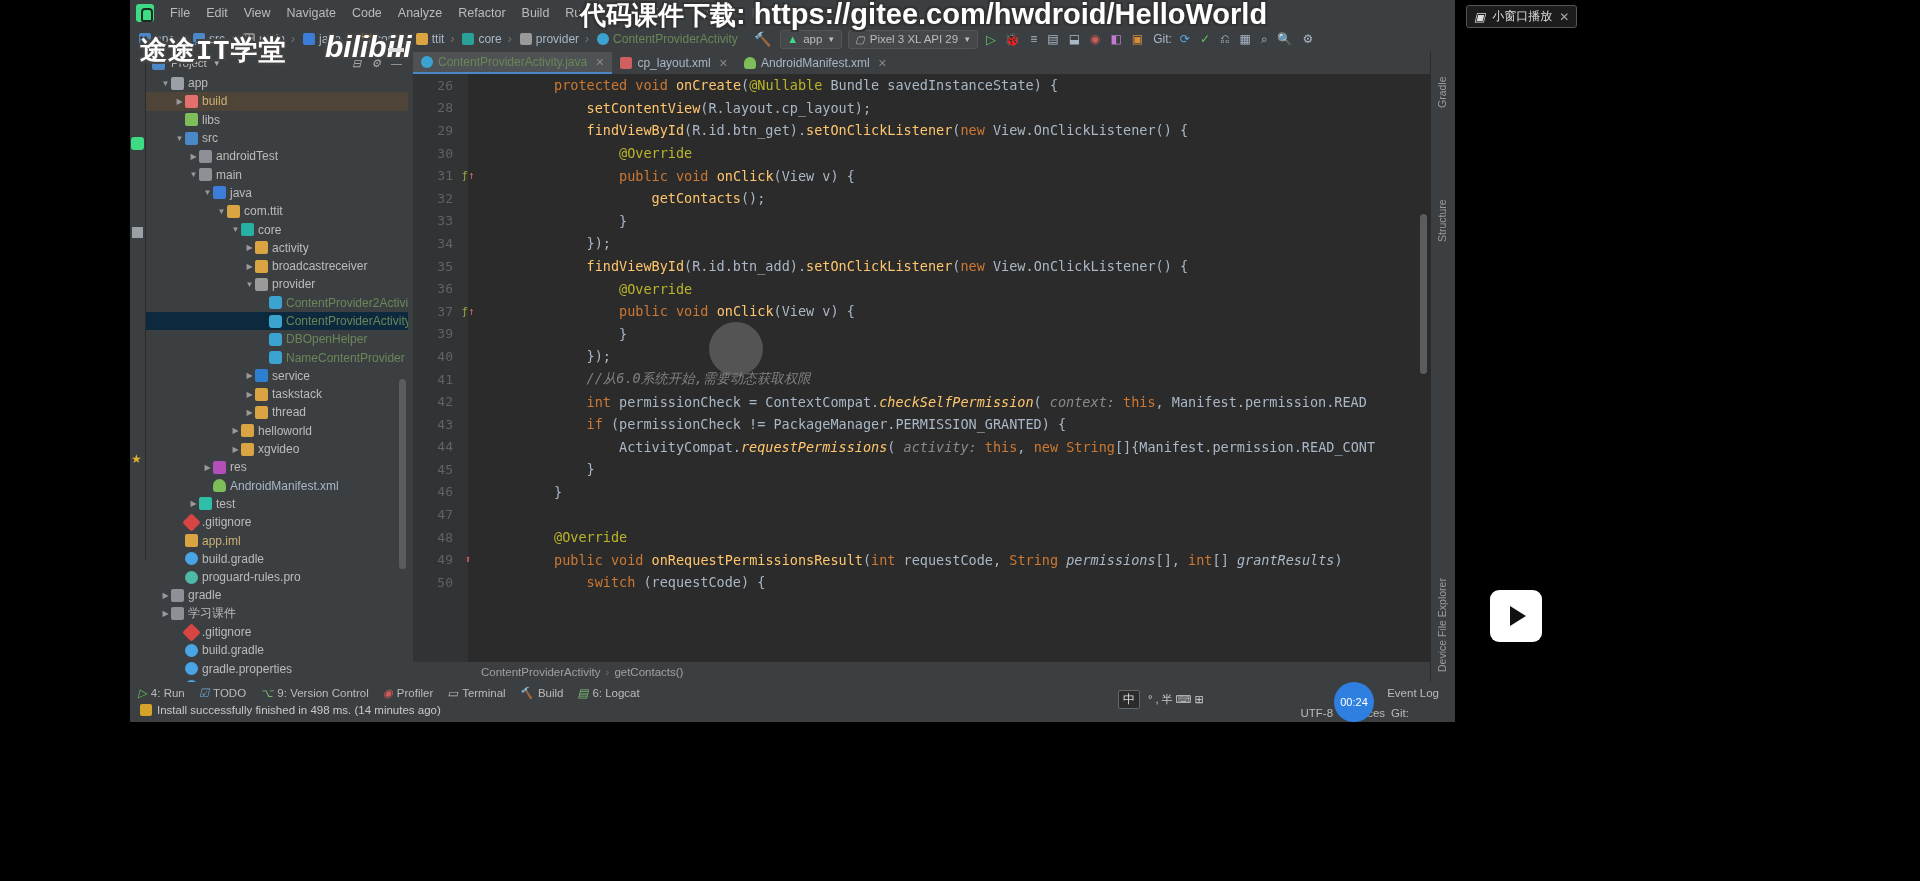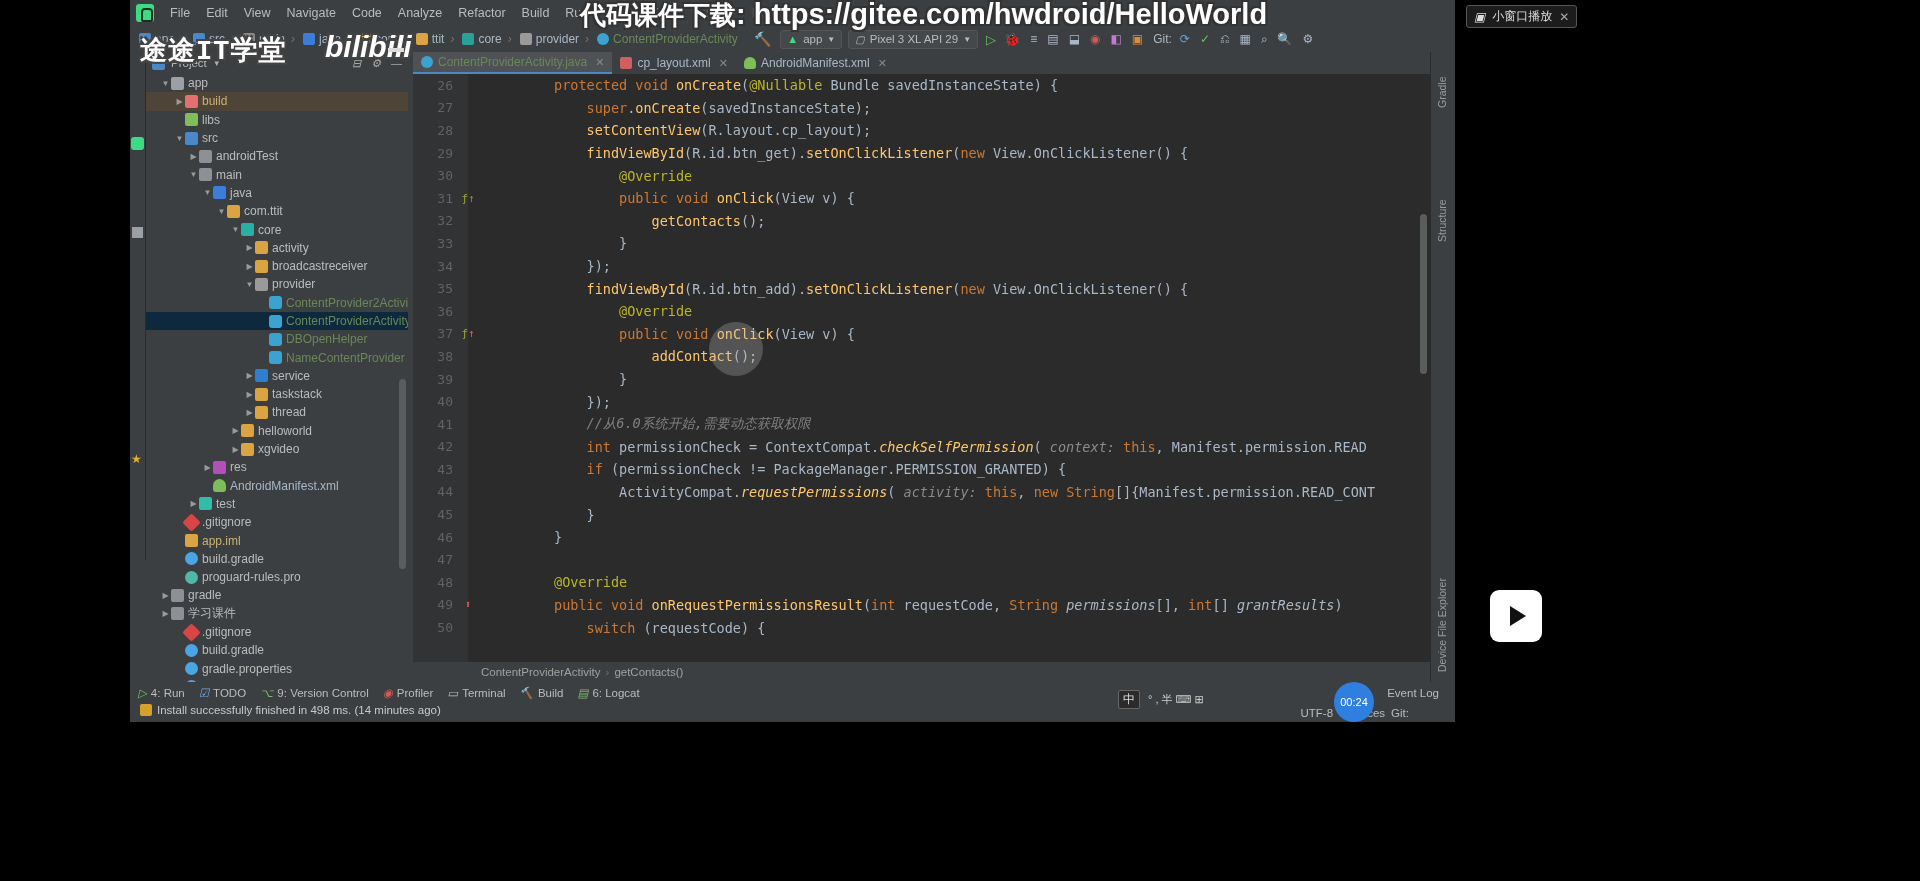--- a/index.html
+++ b/index.html
@@ -497,32 +497,30 @@
       <i style="width:12px;height:12px;background:#7dbe5a;border-radius:50% 50% 3px 3px;display:inline-block;"></i>
       <span>AndroidManifest.xml</span>
       <span class="tab-x">✕</span>
     </div>
   </div>
 
   <div class="editor">
     <div class="gutter-col"></div>
     <div class="code-lines" id="code-lines">
         <div class="ln"><span class="lnum">26</span><span class="lmark"></span><span class="ltext pl">        <span class="kw">protected</span> <span class="kw">void</span> <span class="fn">onCreate</span>(<span class="ann">@Nullable</span> Bundle savedInstanceState) {</span></div>
-        <div class="ln"><span class="lnum">27</span><span class="lmark"></span><span class="ltext pl">            <span class="kw">super</span>.<span class="fn">onCreate</span>(savedInstanceState);</span></div>
         <div class="ln"><span class="lnum">28</span><span class="lmark"></span><span class="ltext pl">            <span class="fn">setContentView</span>(R.layout.cp_layout);</span></div>
         <div class="ln"><span class="lnum">29</span><span class="lmark"></span><span class="ltext pl">            <span class="fn">findViewById</span>(R.id.btn_get).<span class="fn">setOnClickListener</span>(<span class="kw">new</span> View.OnClickListener() {</span></div>
         <div class="ln"><span class="lnum">30</span><span class="lmark"></span><span class="ltext pl">                <span class="ann">@Override</span></span></div>
         <div class="ln"><span class="lnum">31</span><span class="lmark"><span style="color:#9aa83a">ƒ</span><span style="color:#d06060">↑</span></span><span class="ltext pl">                <span class="kw">public</span> <span class="kw">void</span> <span class="fn">onClick</span>(View v) {</span></div>
         <div class="ln"><span class="lnum">32</span><span class="lmark"></span><span class="ltext pl">                    <span class="fn">getContacts</span>();</span></div>
         <div class="ln"><span class="lnum">33</span><span class="lmark"></span><span class="ltext pl">                }</span></div>
         <div class="ln"><span class="lnum">34</span><span class="lmark"></span><span class="ltext pl">            });</span></div>
         <div class="ln"><span class="lnum">35</span><span class="lmark"></span><span class="ltext pl">            <span class="fn">findViewById</span>(R.id.btn_add).<span class="fn">setOnClickListener</span>(<span class="kw">new</span> View.OnClickListener() {</span></div>
         <div class="ln"><span class="lnum">36</span><span class="lmark"></span><span class="ltext pl">                <span class="ann">@Override</span></span></div>
         <div class="ln"><span class="lnum">37</span><span class="lmark"><span style="color:#9aa83a">ƒ</span><span style="color:#d06060">↑</span></span><span class="ltext pl">                <span class="kw">public</span> <span class="kw">void</span> <span class="fn">onClick</span>(View v) {</span></div>
-        <div class="ln"><span class="lnum">38</span><span class="lmark"></span><span class="ltext pl">                    <span class="fn">addContact</span>();</span></div>
         <div class="ln"><span class="lnum">39</span><span class="lmark"></span><span class="ltext pl">                }</span></div>
         <div class="ln"><span class="lnum">40</span><span class="lmark"></span><span class="ltext pl">            });</span></div>
         <div class="ln"><span class="lnum">41</span><span class="lmark"></span><span class="ltext pl">            <span class="cmt">//从6.0系统开始,需要动态获取权限</span></span></div>
         <div class="ln"><span class="lnum">42</span><span class="lmark"></span><span class="ltext pl">            <span class="kw">int</span> permissionCheck = ContextCompat.<span class="fn ital">checkSelfPermission</span>( <span class="hint">context:</span> <span class="kw">this</span>, Manifest.permission.READ</span></div>
         <div class="ln"><span class="lnum">43</span><span class="lmark"></span><span class="ltext pl">            <span class="kw">if</span> (permissionCheck != PackageManager.PERMISSION_GRANTED) {</span></div>
         <div class="ln"><span class="lnum">44</span><span class="lmark"></span><span class="ltext pl">                ActivityCompat.<span class="fn ital">requestPermissions</span>( <span class="hint">activity:</span> <span class="kw">this</span>, <span class="kw">new</span> <span class="kw">String</span>[]{Manifest.permission.READ_CONT</span></div>
         <div class="ln"><span class="lnum">45</span><span class="lmark"></span><span class="ltext pl">            }</span></div>
         <div class="ln"><span class="lnum">46</span><span class="lmark"></span><span class="ltext pl">        }</span></div>
         <div class="ln"><span class="lnum">47</span><span class="lmark"></span><span class="ltext pl"></span></div>
         <div class="ln"><span class="lnum">48</span><span class="lmark"></span><span class="ltext pl">        <span class="ann">@Override</span></span></div>

